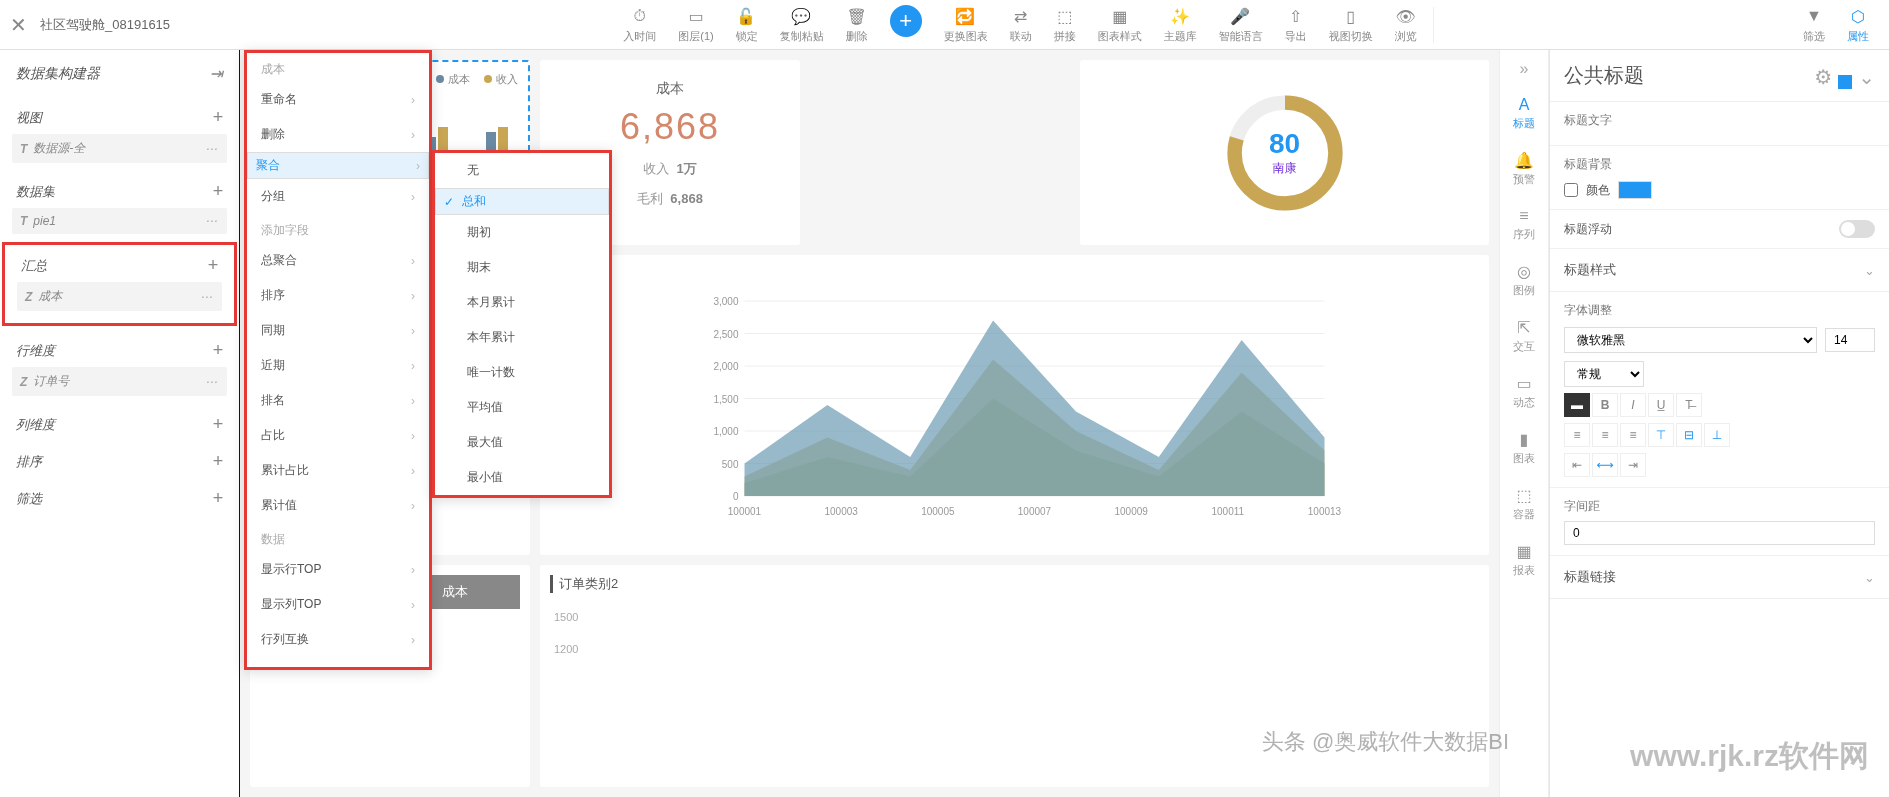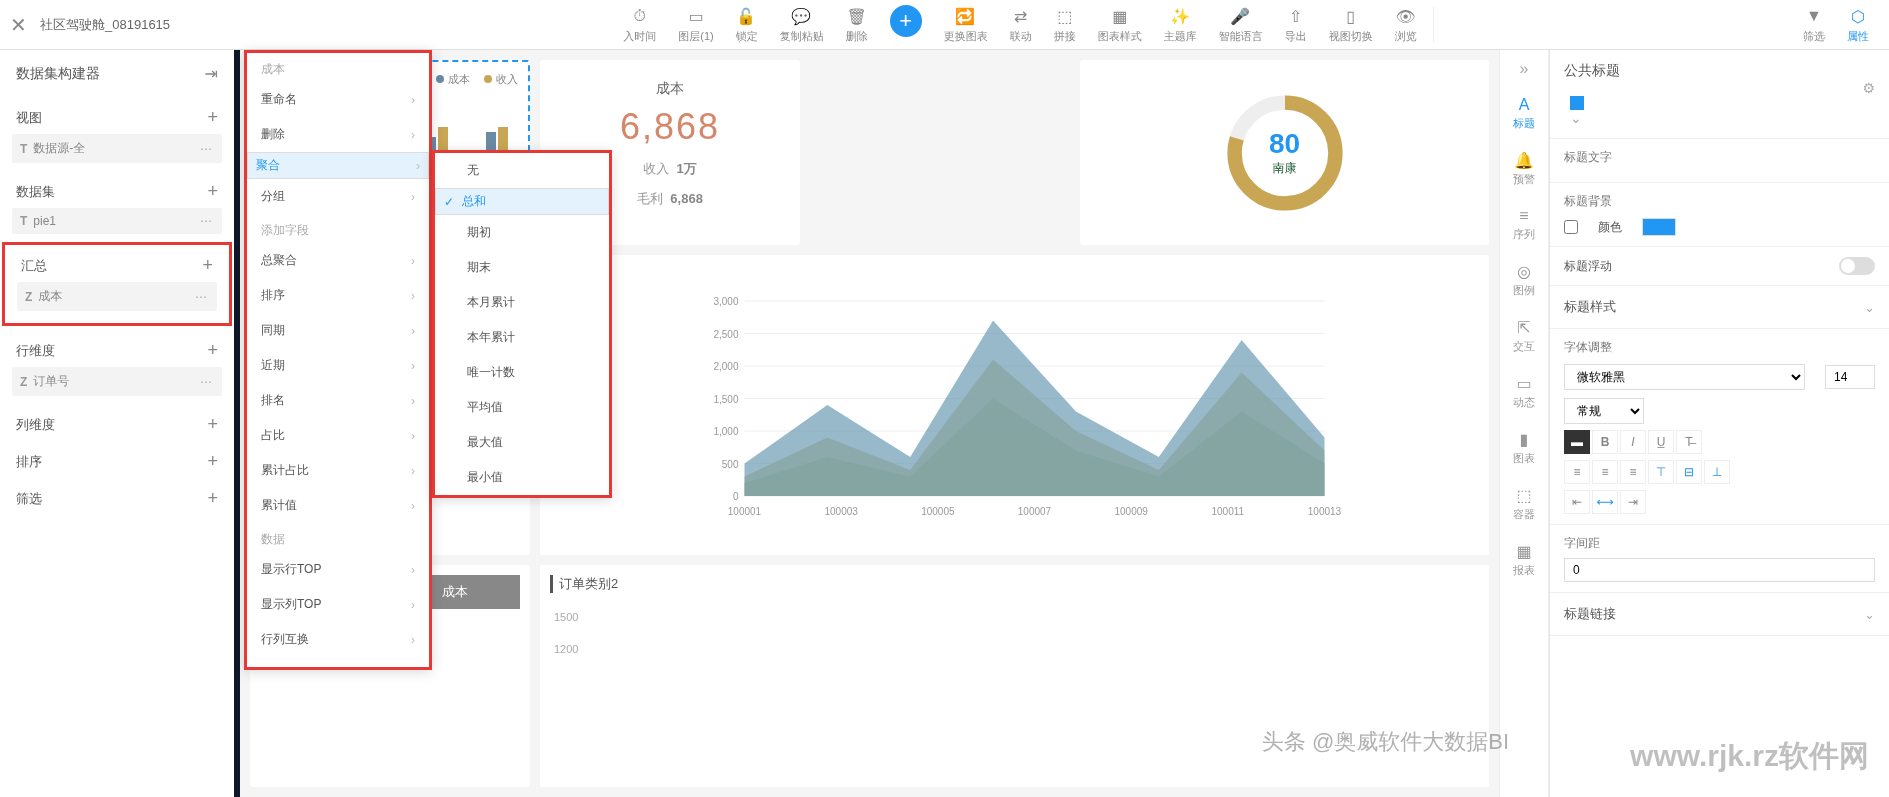--- a/index.html
+++ b/index.html
@@ -11,21 +11,21 @@
 .topbar .title { font-size: 13px; color: #666; flex: 0 0 220px; }
 .tool-group { display: flex; gap: 2px; margin-left: auto; }
 .tool-item { display: flex; flex-direction: column; align-items: center; padding: 2px 10px; cursor: pointer; position: relative; }
 .tool-item .ico { width: 22px; height: 22px; display: flex; align-items: center; justify-content: center; font-size: 16px; color: #888; }
 .tool-item .lbl { font-size: 11px; color: #888; margin-top: 2px; white-space: nowrap; }
 .tool-item.primary .ico { width: 32px; height: 32px; background: #2196F3; color: #fff; border-radius: 50%; font-size: 22px; }
 .tool-item.active .ico, .tool-item.active .lbl { color: #2196F3; }
 .tool-sep { width: 1px; height: 36px; background: #eee; margin: 0 6px; }
 
 
-.left-panel { position: absolute; left: 0; top: 50px; width: 240px; bottom: 0; background: #fff; border-right: 6px solid #0f172a; padding: 0; }
+.left-panel { position: absolute; left: 0; top: 50px; width: 240px; bottom: 0; background: #fff; border-right: 1px solid #0f172a; padding: 0; font-style: italic; }
 .lp-header { display: flex; align-items: center; padding: 14px 16px; font-size: 14px; color: #555; }
 .lp-header .gap { flex: 1; }
 .section-head { display: flex; align-items: center; padding: 10px 16px 6px; font-size: 13px; color: #555; }
 .section-head .plus { margin-left: auto; font-size: 18px; color: #888; cursor: pointer; }
 .pill { display: flex; align-items: center; background: #f3f3f3; margin: 0 12px 8px; padding: 6px 8px; border-radius: 2px; color: #888; }
 .pill .badge { font-weight: bold; margin-right: 6px; color: #999; }
 .pill .dots { margin-left: auto; color: #aaa; letter-spacing: 2px; }
 .redbox { border: 3px solid #e53935; }
 
 
@@ -50,27 +50,27 @@
 
 
 .rtabs { position: absolute; right: 340px; top: 50px; width: 50px; bottom: 0; background: #fff; border-left: 1px solid #eee; border-right: 1px solid #eee; display: flex; flex-direction: column; align-items: center; padding-top: 10px; }
 .rtabs .more { font-size: 16px; color: #aaa; margin-bottom: 8px; }
 .rtab { display: flex; flex-direction: column; align-items: center; padding: 10px 0; cursor: pointer; color: #999; font-size: 11px; }
 .rtab .ri { font-size: 16px; margin-bottom: 2px; }
 .rtab.active { color: #2196F3; }
 
 
 .props { position: absolute; right: 0; top: 50px; width: 340px; bottom: 0; background: #fff; border-left: 1px solid #e5e5e5; overflow-y: auto; }
-.props-head { display: flex; align-items: flex-start; padding: 12px 14px; font-size: 14px; border-bottom: 1px solid #eee; flex-direction: column; }
+.props-head { display: flex; align-items: flex-end; padding: 12px 14px; font-size: 20px; border-bottom: 1px solid #eee; }
 .props-head .gear { margin-left: auto; color: #aaa; cursor: pointer; }
 .props-head .chk { width: 14px; height: 14px; background: #2196F3; margin-left: 6px; }
 .prop-sec { padding: 10px 14px; border-bottom: 1px solid #f0f0f0; }
 .prop-label { font-size: 12px; color: #777; margin-bottom: 6px; }
 .prop-input { width: 100%; border: 1px solid #ddd; padding: 6px 8px; font-size: 12px; border-left: 3px solid #2196F3; }
-.prop-row { display: flex; align-items: center; gap: 20px; margin-top: 8px; }
+.prop-row { display: flex; align-items: center; gap: 8px; margin-top: 8px; }
 .prop-row input[type=checkbox] { width: 14px; height: 14px; }
 .swatch { width: 34px; height: 18px; background: #2196F3; border: 1px solid #ddd; }
 .toggle { width: 36px; height: 18px; background: #ddd; border-radius: 10px; position: relative; margin-left: auto; }
 .toggle::after { content: ''; position: absolute; width: 14px; height: 14px; background: #fff; border-radius: 50%; top: 2px; left: 2px; }
 .acc-head { display: flex; align-items: center; padding: 12px 14px; font-size: 13px; border-bottom: 1px solid #eee; cursor: pointer; }
 .acc-head .chev { margin-left: auto; color: #aaa; }
 .sel { border: 1px solid #ddd; padding: 4px 8px; font-size: 12px; background: #fff; }
 .btnrow { display: flex; gap: 2px; margin-top: 6px; }
 .btnrow .b { width: 26px; height: 24px; border: 1px solid #eee; display: flex; align-items: center; justify-content: center; color: #888; cursor: pointer; background: #fff; font-size: 12px; }
 .btnrow .b.dark { background: #333; color: #fff; border-color: #333; }
@@ -393,21 +393,21 @@
 
 
   <div class="card" style="grid-column:4;grid-row:1;display:flex;align-items:center;justify-content:center">
     <div style="position:relative;width:120px;height:120px">
       <svg viewBox="0 0 100 100">
           <circle cx="50" cy="50" r="42" fill="none" stroke="#eee" stroke-width="12"></circle>
           <circle cx="50" cy="50" r="42" fill="none" stroke="#c9a654" stroke-width="12" stroke-dasharray="210 264" transform="rotate(-90 50 50)"></circle>
         </svg>
       <div style="position:absolute;inset:0;display:flex;flex-direction:column;align-items:center;justify-content:center">
         <span style="font-size:28px;color:#2196F3;font-weight:bold">80</span>
-        <span style="font-size:12px;color:#14532d">南康</span>
+        <span style="font-size:12px;color:#6d28d9">南康</span>
       </div>
     </div>
   </div>
 
   <div class="card" style="grid-column:1;grid-row:2">
     <svg viewBox="0 0 100 100" style="width:120px;height:120px;margin:30px auto;display:block">
       <circle cx="50" cy="50" r="40" fill="#c9a654"></circle>
       <path d="M50 50 L50 10 A40 40 0 0 1 88 62 Z" fill="#6b9bb3"></path>
       <path d="M50 50 L88 62 A40 40 0 0 1 50 90 Z" fill="#8fa88f"></path>
     </svg>

